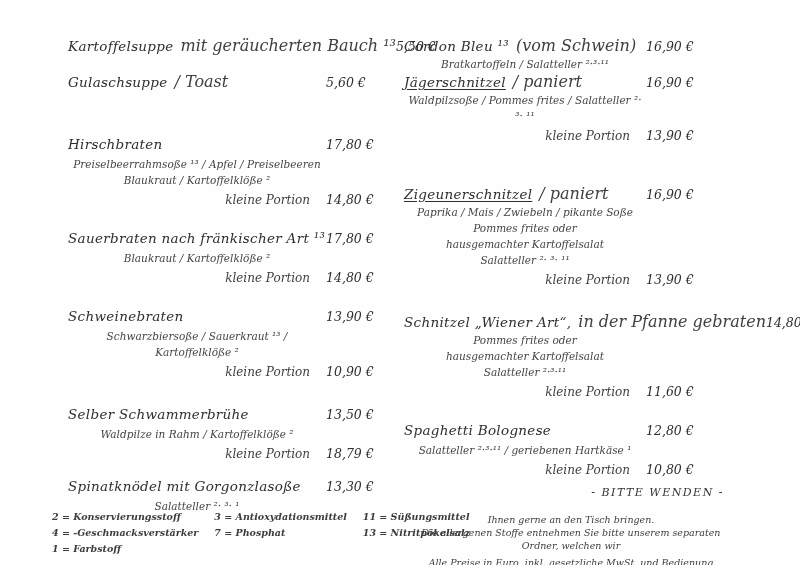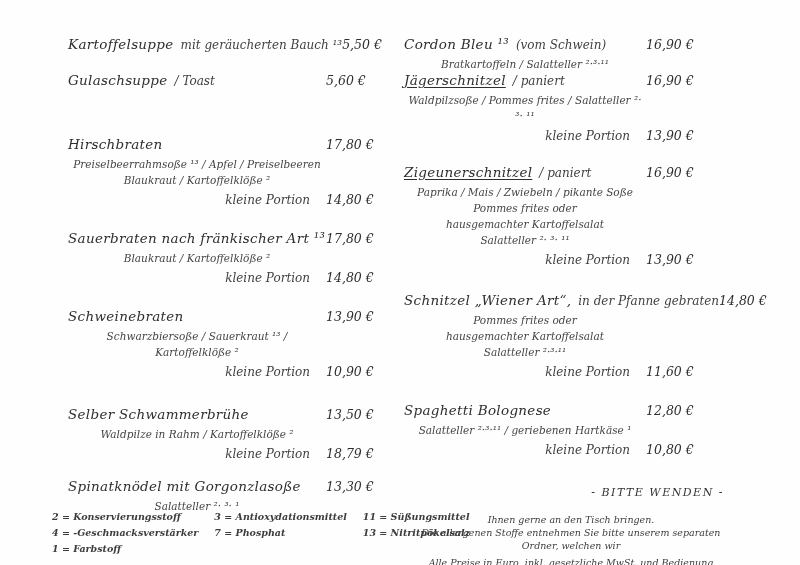--- a/index.html
+++ b/index.html
@@ -21,21 +21,21 @@
   .row { display:flex; align-items:baseline; }
   .head { min-height:20px; }
   .title {
     font-size:13.5px;
     letter-spacing:0.3px;
     color:#2e2e2e;
     white-space:nowrap;
   }
   .title.u { text-decoration:underline; text-underline-offset:2px; }
   .subtitle {
-    font-size:12px;
+    font-size:16px;
     margin-left:7px;
     color:#3f3f3f;
     white-space:nowrap;
   }
   .price {
     margin-left:auto;
     width:78px;
     font-size:12.5px;
     color:#2e2e2e;
     white-space:nowrap;
@@ -176,21 +176,21 @@
 
     <div class="item" style="">
       <div class="row head">
         <span class="title">Cordon Bleu ¹³</span>
         <span class="subtitle">(vom Schwein)</span>
         <span class="price">16,90  €</span>
       </div>
       <div class="detail">Bratkartoffeln / Salatteller ²·³·¹¹</div>
     </div>
 
-    <div class="item" style="margin-bottom:20px">
+    <div class="item" style="margin-bottom:40px">
       <div class="row head">
         <span class="title u">Jägerschnitzel</span>
         <span class="subtitle">/ paniert</span>
         <span class="price">16,90  €</span>
       </div>
       <div class="detail">Waldpilzsoße / Pommes frites / Salatteller ²· ³· ¹¹</div>
       <div class="row kleine">
         <span class="kp-label">kleine Portion</span>
         <span class="price">13,90  €</span>
       </div>

